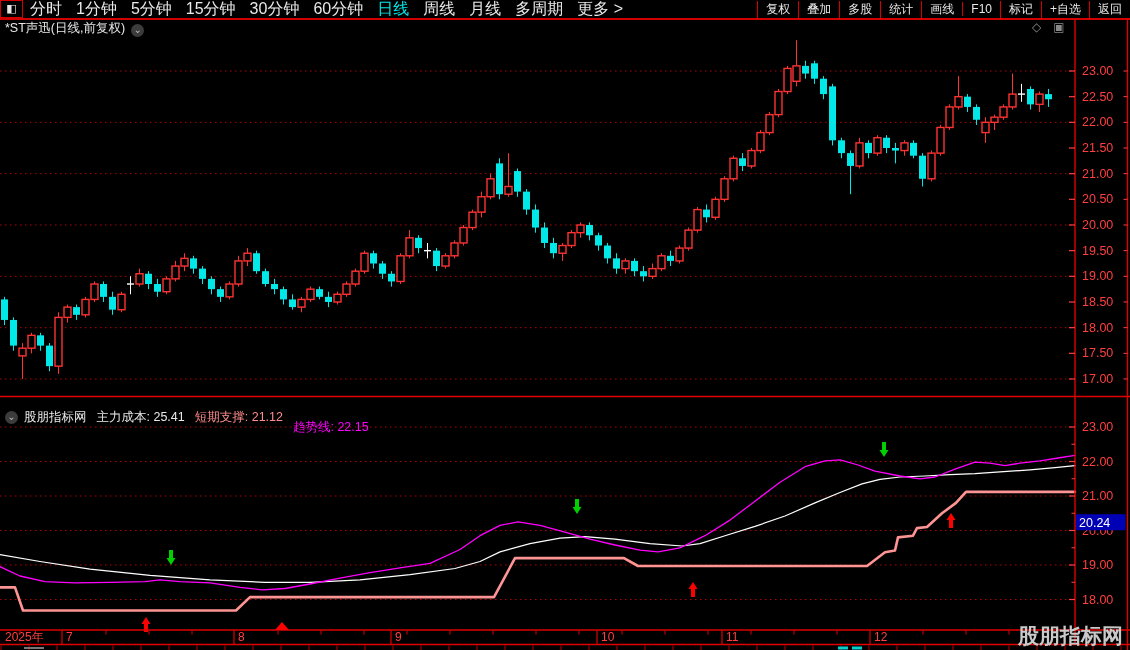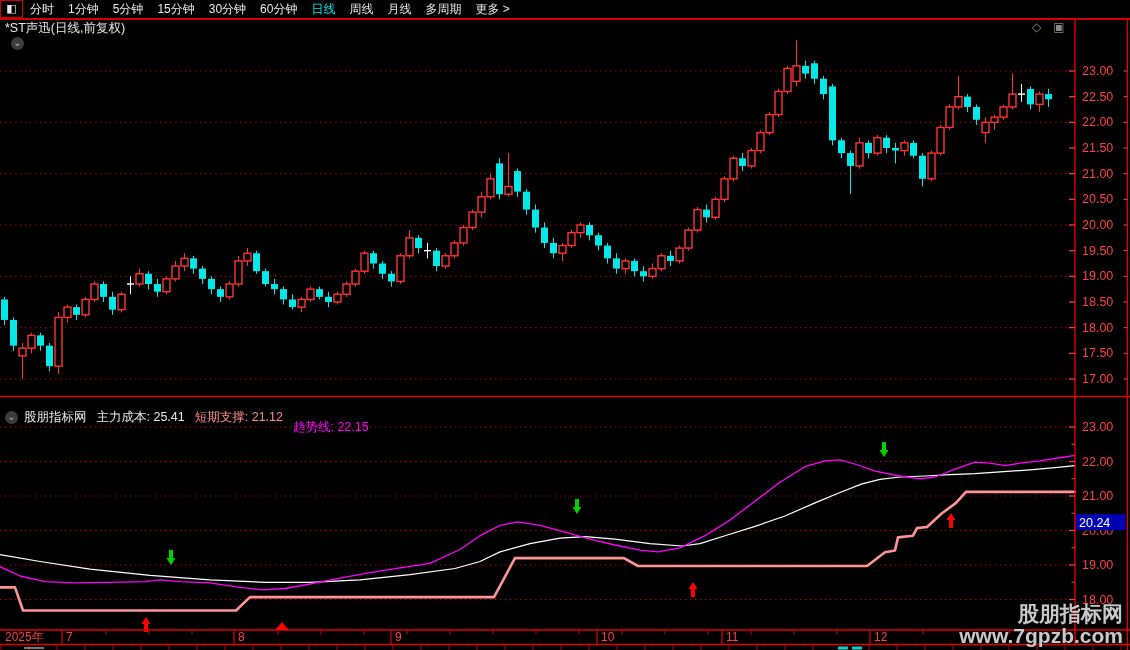--- a/index.html
+++ b/index.html
@@ -4,26 +4,26 @@
 <style>
   html,body{margin:0;padding:0;background:#000;}
   body{position:relative;width:1130px;height:650px;overflow:hidden;
        font-family:"Liberation Sans","DejaVu Sans",sans-serif;}
   #chart-svg{position:absolute;left:0;top:0;z-index:1;}
   .menubar{position:absolute;left:0;top:0;width:1130px;height:18px;background:#000;
            border-bottom:2px solid #d40000;display:flex;align-items:center;z-index:5;}
   .winicon{width:21px;height:16px;border:1px solid #d40000;color:#e8e8e8;font-size:11px;
            line-height:15px;text-align:center;flex:0 0 auto;}
   .tf{display:flex;align-items:center;}
-  .tf span{color:#e8e8e8;font-size:12px;padding:0 7px;white-space:nowrap;cursor:default;}
+  .tf span{color:#e8e8e8;font-size:16px;padding:0 7px;white-space:nowrap;cursor:default;}
   .tf span.active{color:#00e5e5;}
   .spacer{flex:1;}
   .rt{display:flex;align-items:center;}
   .rt span{color:#e8e8e8;font-size:12px;padding:0 8px;border-left:1px solid #d40000;white-space:nowrap;}
-  .titlebar{position:absolute;left:5px;top:20px;z-index:5;display:flex;align-items:flex-start;flex-direction:column;}
+  .titlebar{position:absolute;left:5px;top:20px;z-index:5;display:flex;align-items:flex-end;}
   .titlebar .t{color:#e8e8e8;font-size:12.5px;}
   .chev{display:inline-block;width:13px;height:13px;border-radius:50%;background:#3c3c3c;
         color:#b8b8b8;font-size:10px;line-height:11px;text-align:center;margin-left:6px;}
   .cornericons{position:absolute;top:20px;left:1032px;z-index:5;color:#8a8a8a;font-size:12px;
                display:flex;gap:12px;}
   .subheader{position:absolute;left:5px;top:399px;z-index:5;display:flex;align-items:center;
              font-size:12.5px;white-space:nowrap;}
   .subheader .fld{margin-right:10px;}
   .watermark{position:absolute;right:7px;bottom:3px;z-index:6;text-align:right;
              color:#c9c9c9;font-weight:bold;font-size:21px;line-height:1.04;}
@@ -450,20 +450,31 @@
       <span>15分钟</span>
       <span>30分钟</span>
       <span>60分钟</span>
       <span class="active">日线</span>
       <span>周线</span>
       <span>月线</span>
       <span>多周期</span>
       <span>更多 &gt;</span>
     </div>
   <div class="spacer"></div>
+  <div class="rt">
+      <span>复权</span>
+      <span>叠加</span>
+      <span>多股</span>
+      <span>统计</span>
+      <span>画线</span>
+      <span>F10</span>
+      <span>标记</span>
+      <span>+自选</span>
+      <span>返回</span>
+    </div>
 </div>
 
 <div class="titlebar">
   <span class="t">*ST声迅(日线,前复权)</span>
   <span class="chev">⌄</span>
 </div>
 
 <div class="cornericons">
     <span>◇</span>
     <span>▣</span>
@@ -472,14 +483,13 @@
 <div class="subheader">
   <span class="chev" style="margin:0 6px 0 0">⌄</span>
 <span class="fld" style="color: rgb(232, 232, 232);">股朋指标网</span>
     <span class="fld" style="color: rgb(232, 232, 232);">主力成本: 25.41</span>
     <span class="fld" style="color: rgb(255, 140, 140); text-align: right;">短期支撑: 21.12</span>
     <span class="fld" style="color: rgb(255, 0, 255); margin-top: 20px;">趋势线: 22.15</span>
   </div>
 
 <div class="watermark">
   <div>股朋指标网</div>
-  <div>www.7gpzb.com</div>
 </div>
 
 </body></html>

